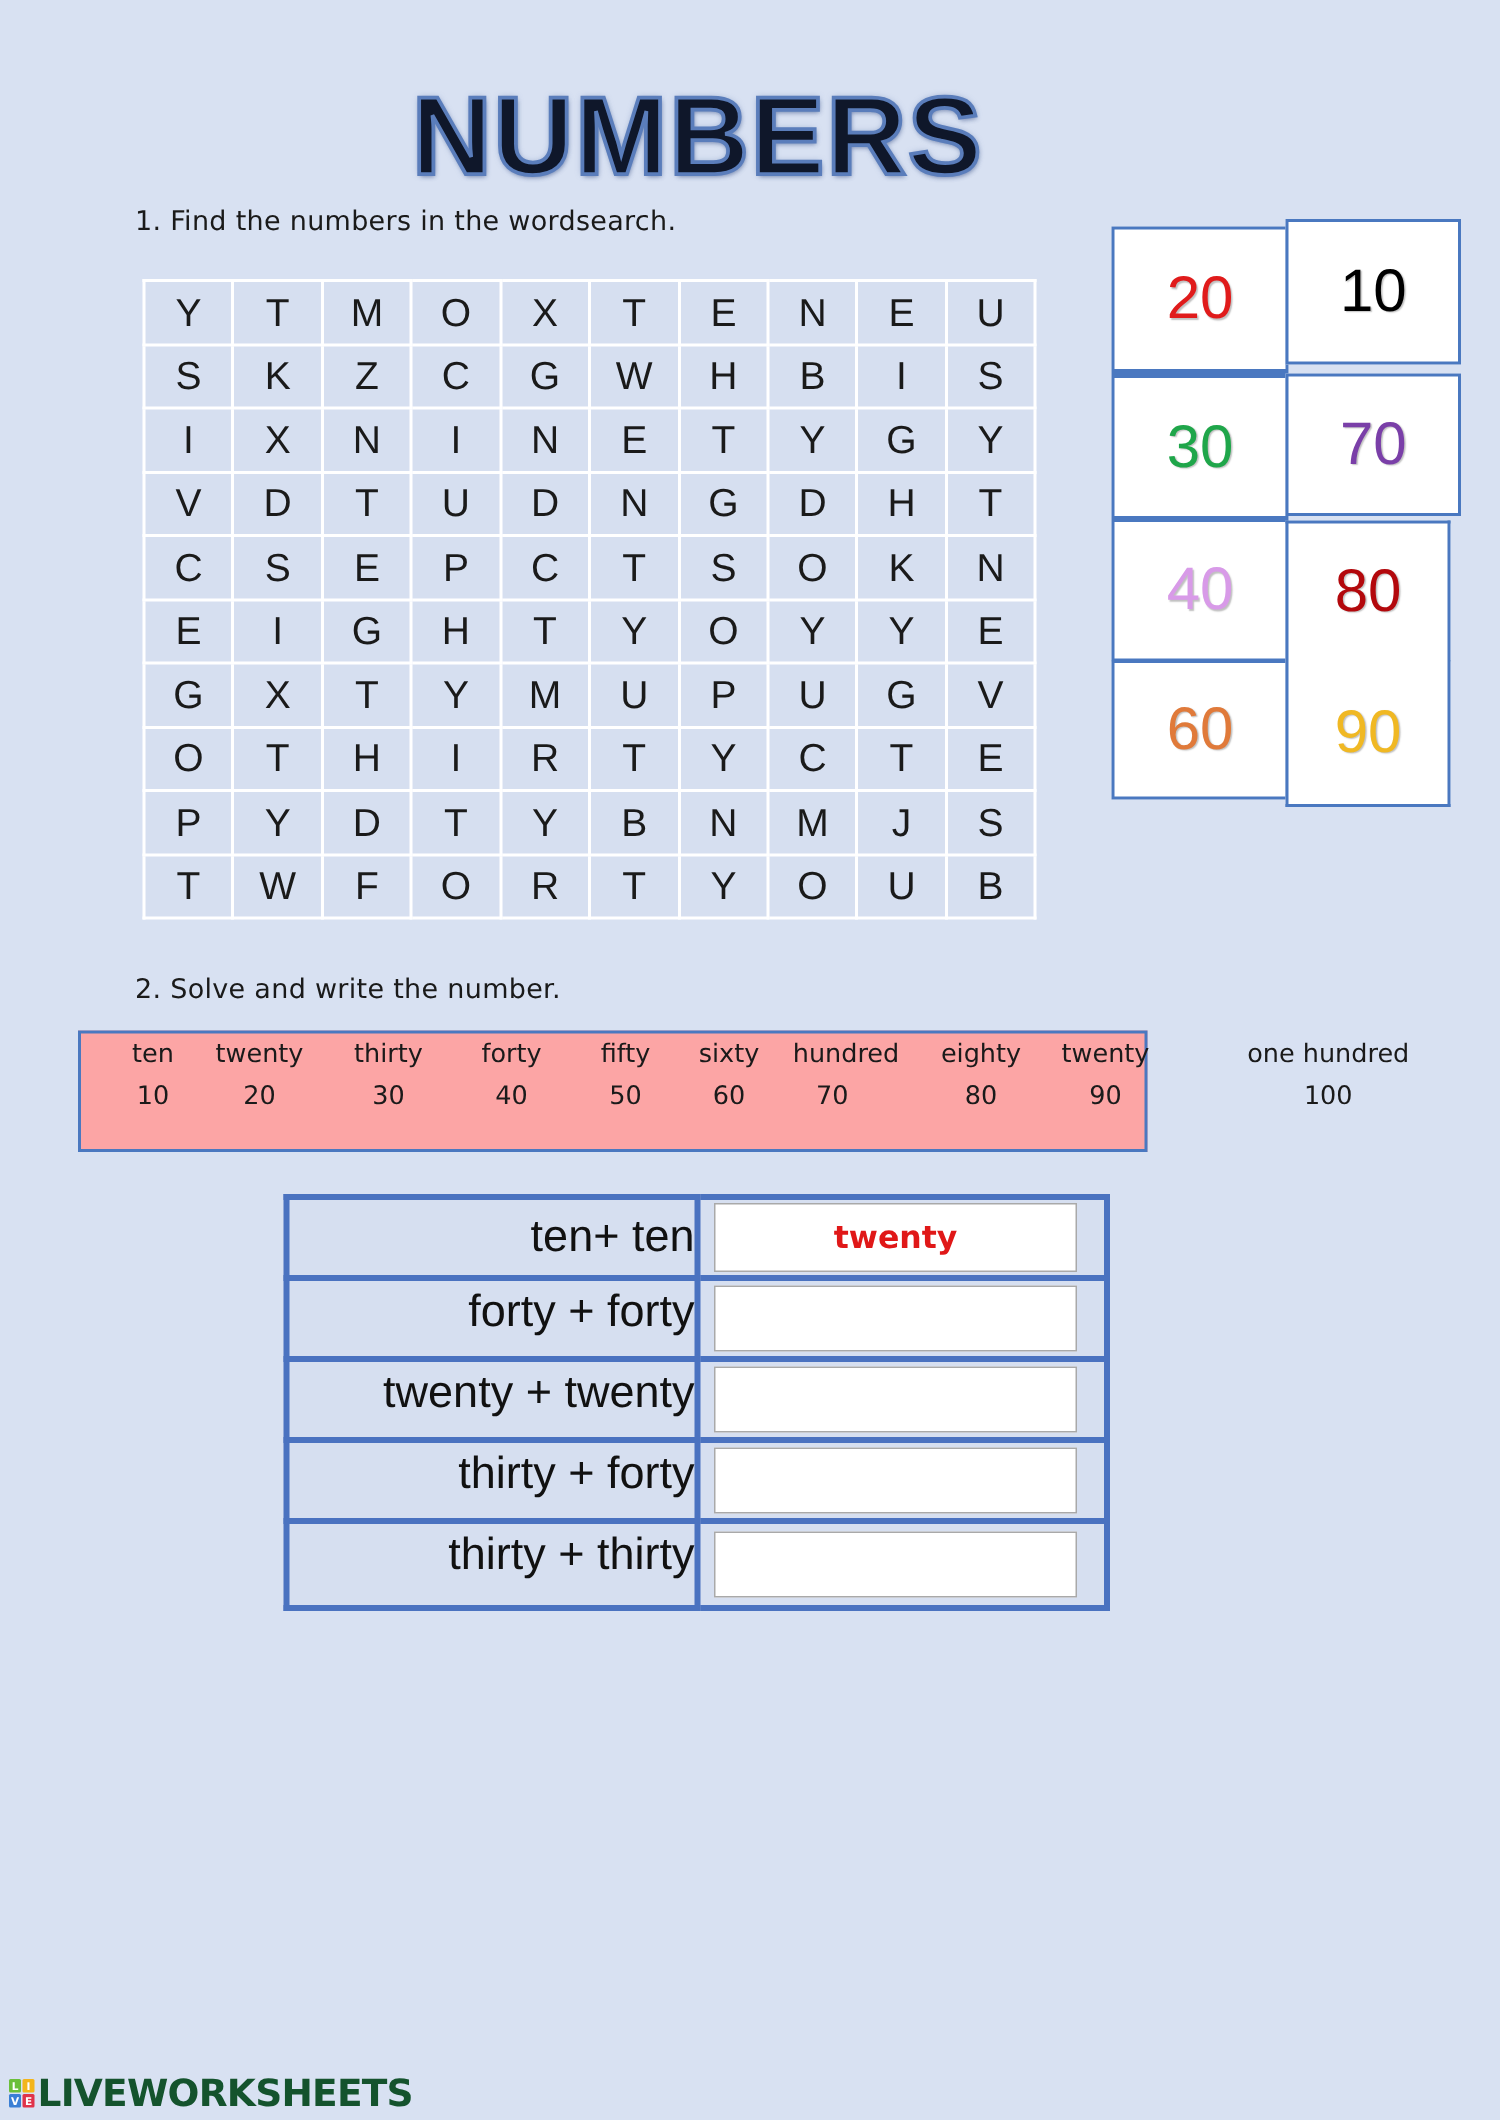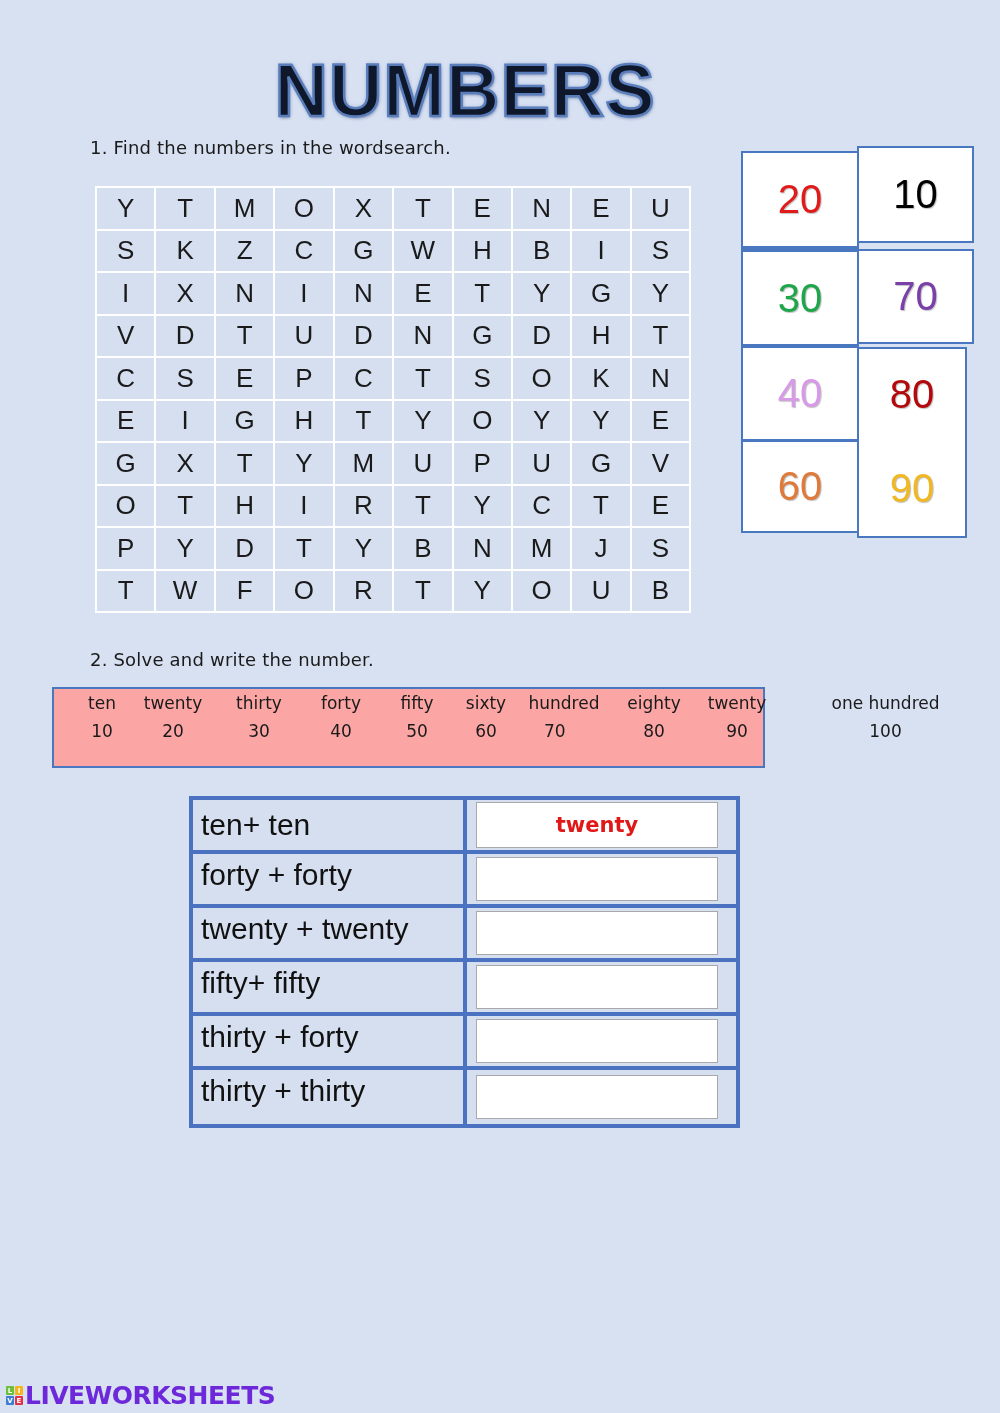--- a/index.html
+++ b/index.html
@@ -110,20 +110,21 @@
       padding: 0;
       vertical-align: middle;
     }
     .sums td.q {
       width: 262px;
       font-family: "Liberation Sans", sans-serif;
       font-size: 30px;
       color: #111;
       padding-left: 8px;
       background: #d6dff0;
+      text-align: right;
     }
     .sums td.a {
       background: #d6dff0;
       padding: 0 18px 0 9px;
     }
     .answer-input {
       display: block;
       width: 242px;
       height: 44px;
       box-sizing: border-box;
@@ -159,21 +160,21 @@
       color: #fff;
       display: flex;
       align-items: center;
       justify-content: center;
       border-radius: 1px;
     }
     .logo-text {
       font-family: "DejaVu Sans", sans-serif;
       font-weight: bold;
       font-size: 25px;
-      color: #6d28d9;
+      color: #14532d;
       letter-spacing: -0.5px;
     }
   </style>
 </head>
 <body>
 
 <div class="title">NUMBERS</div>
 
 <div class="instruction instr1">1.  Find the numbers in the wordsearch.</div>
 
@@ -386,26 +387,20 @@
           <input class="answer-input" type="text" value="" style="">
         </td>
     </tr>
     <tr style="height:54px">
       <td class="q" style="vertical-align:top;padding-top:4px;">twenty + twenty</td>
       <td class="a">
           <input class="answer-input" type="text" value="" style="">
         </td>
     </tr>
     <tr style="height:54px">
-      <td class="q" style="vertical-align:top;padding-top:4px;">fifty+ fifty</td>
-      <td class="a">
-          <input class="answer-input" type="text" value="" style="">
-        </td>
-    </tr>
-    <tr style="height:54px">
       <td class="q" style="vertical-align:top;padding-top:4px;">thirty + forty</td>
       <td class="a">
           <input class="answer-input" type="text" value="" style="">
         </td>
     </tr>
     <tr style="height:58px">
       <td class="q" style="vertical-align:top;padding-top:4px;">thirty + thirty</td>
       <td class="a">
           <input class="answer-input" type="text" value="" style="">
         </td>

